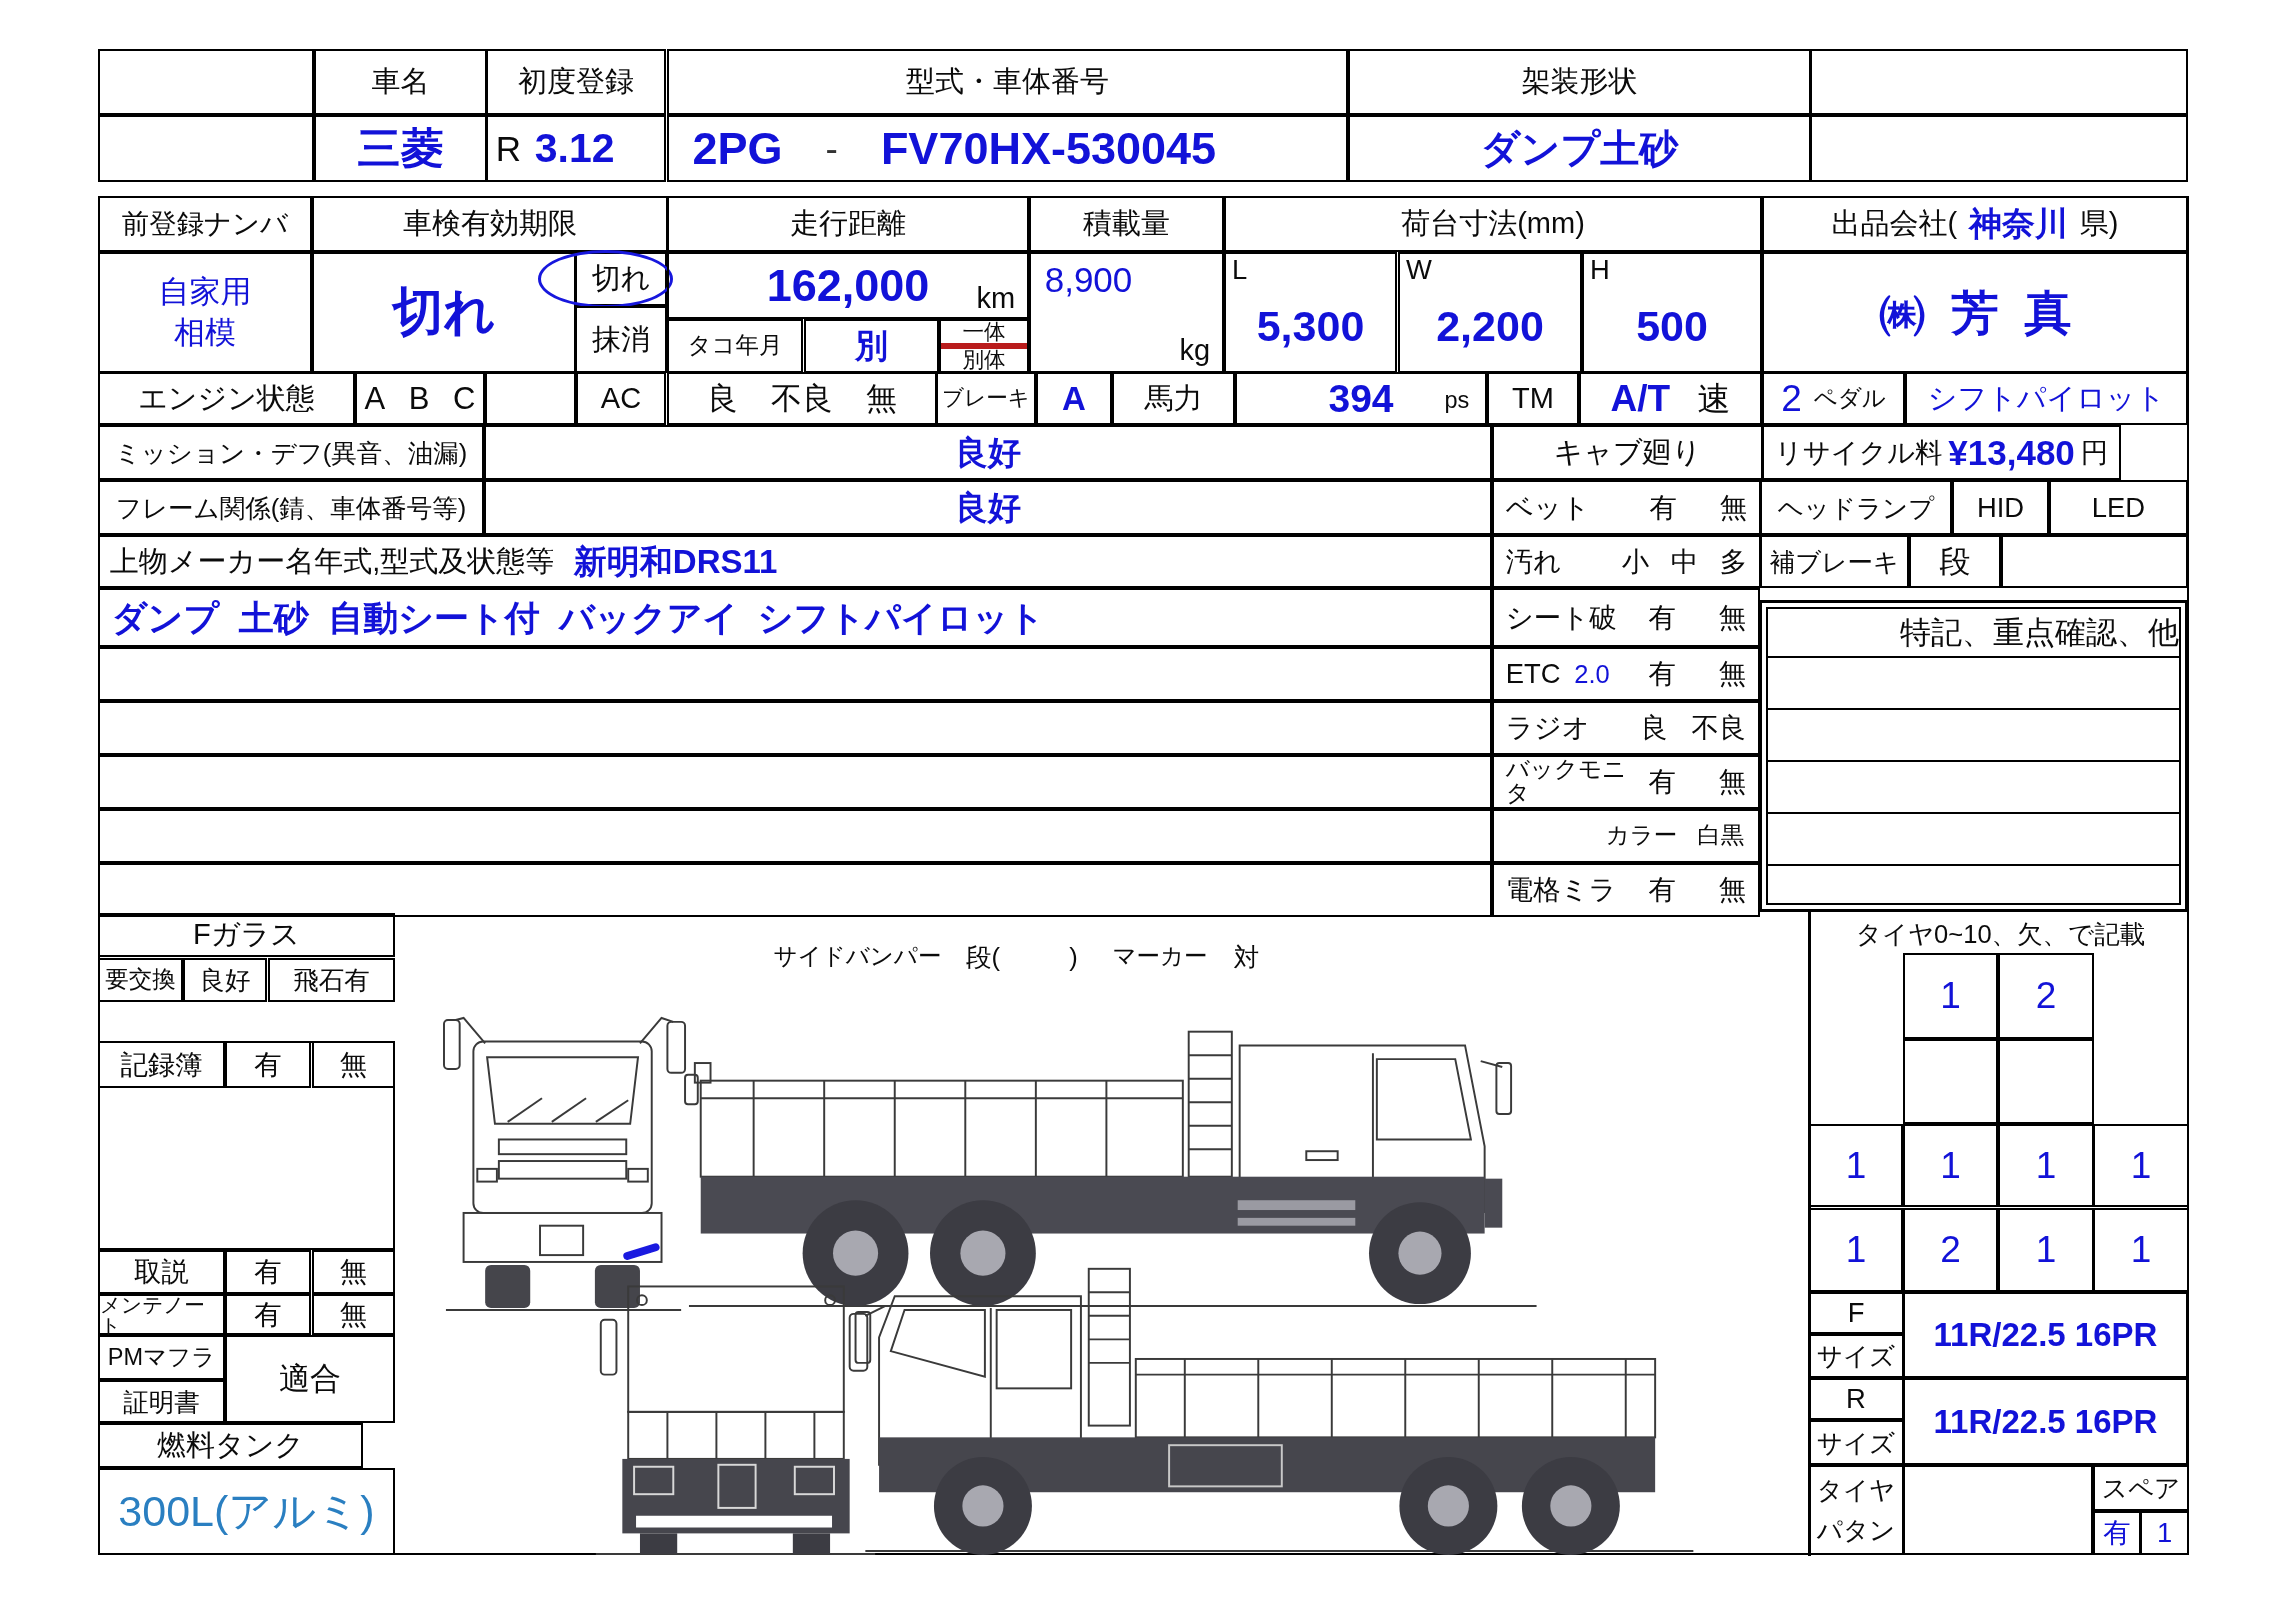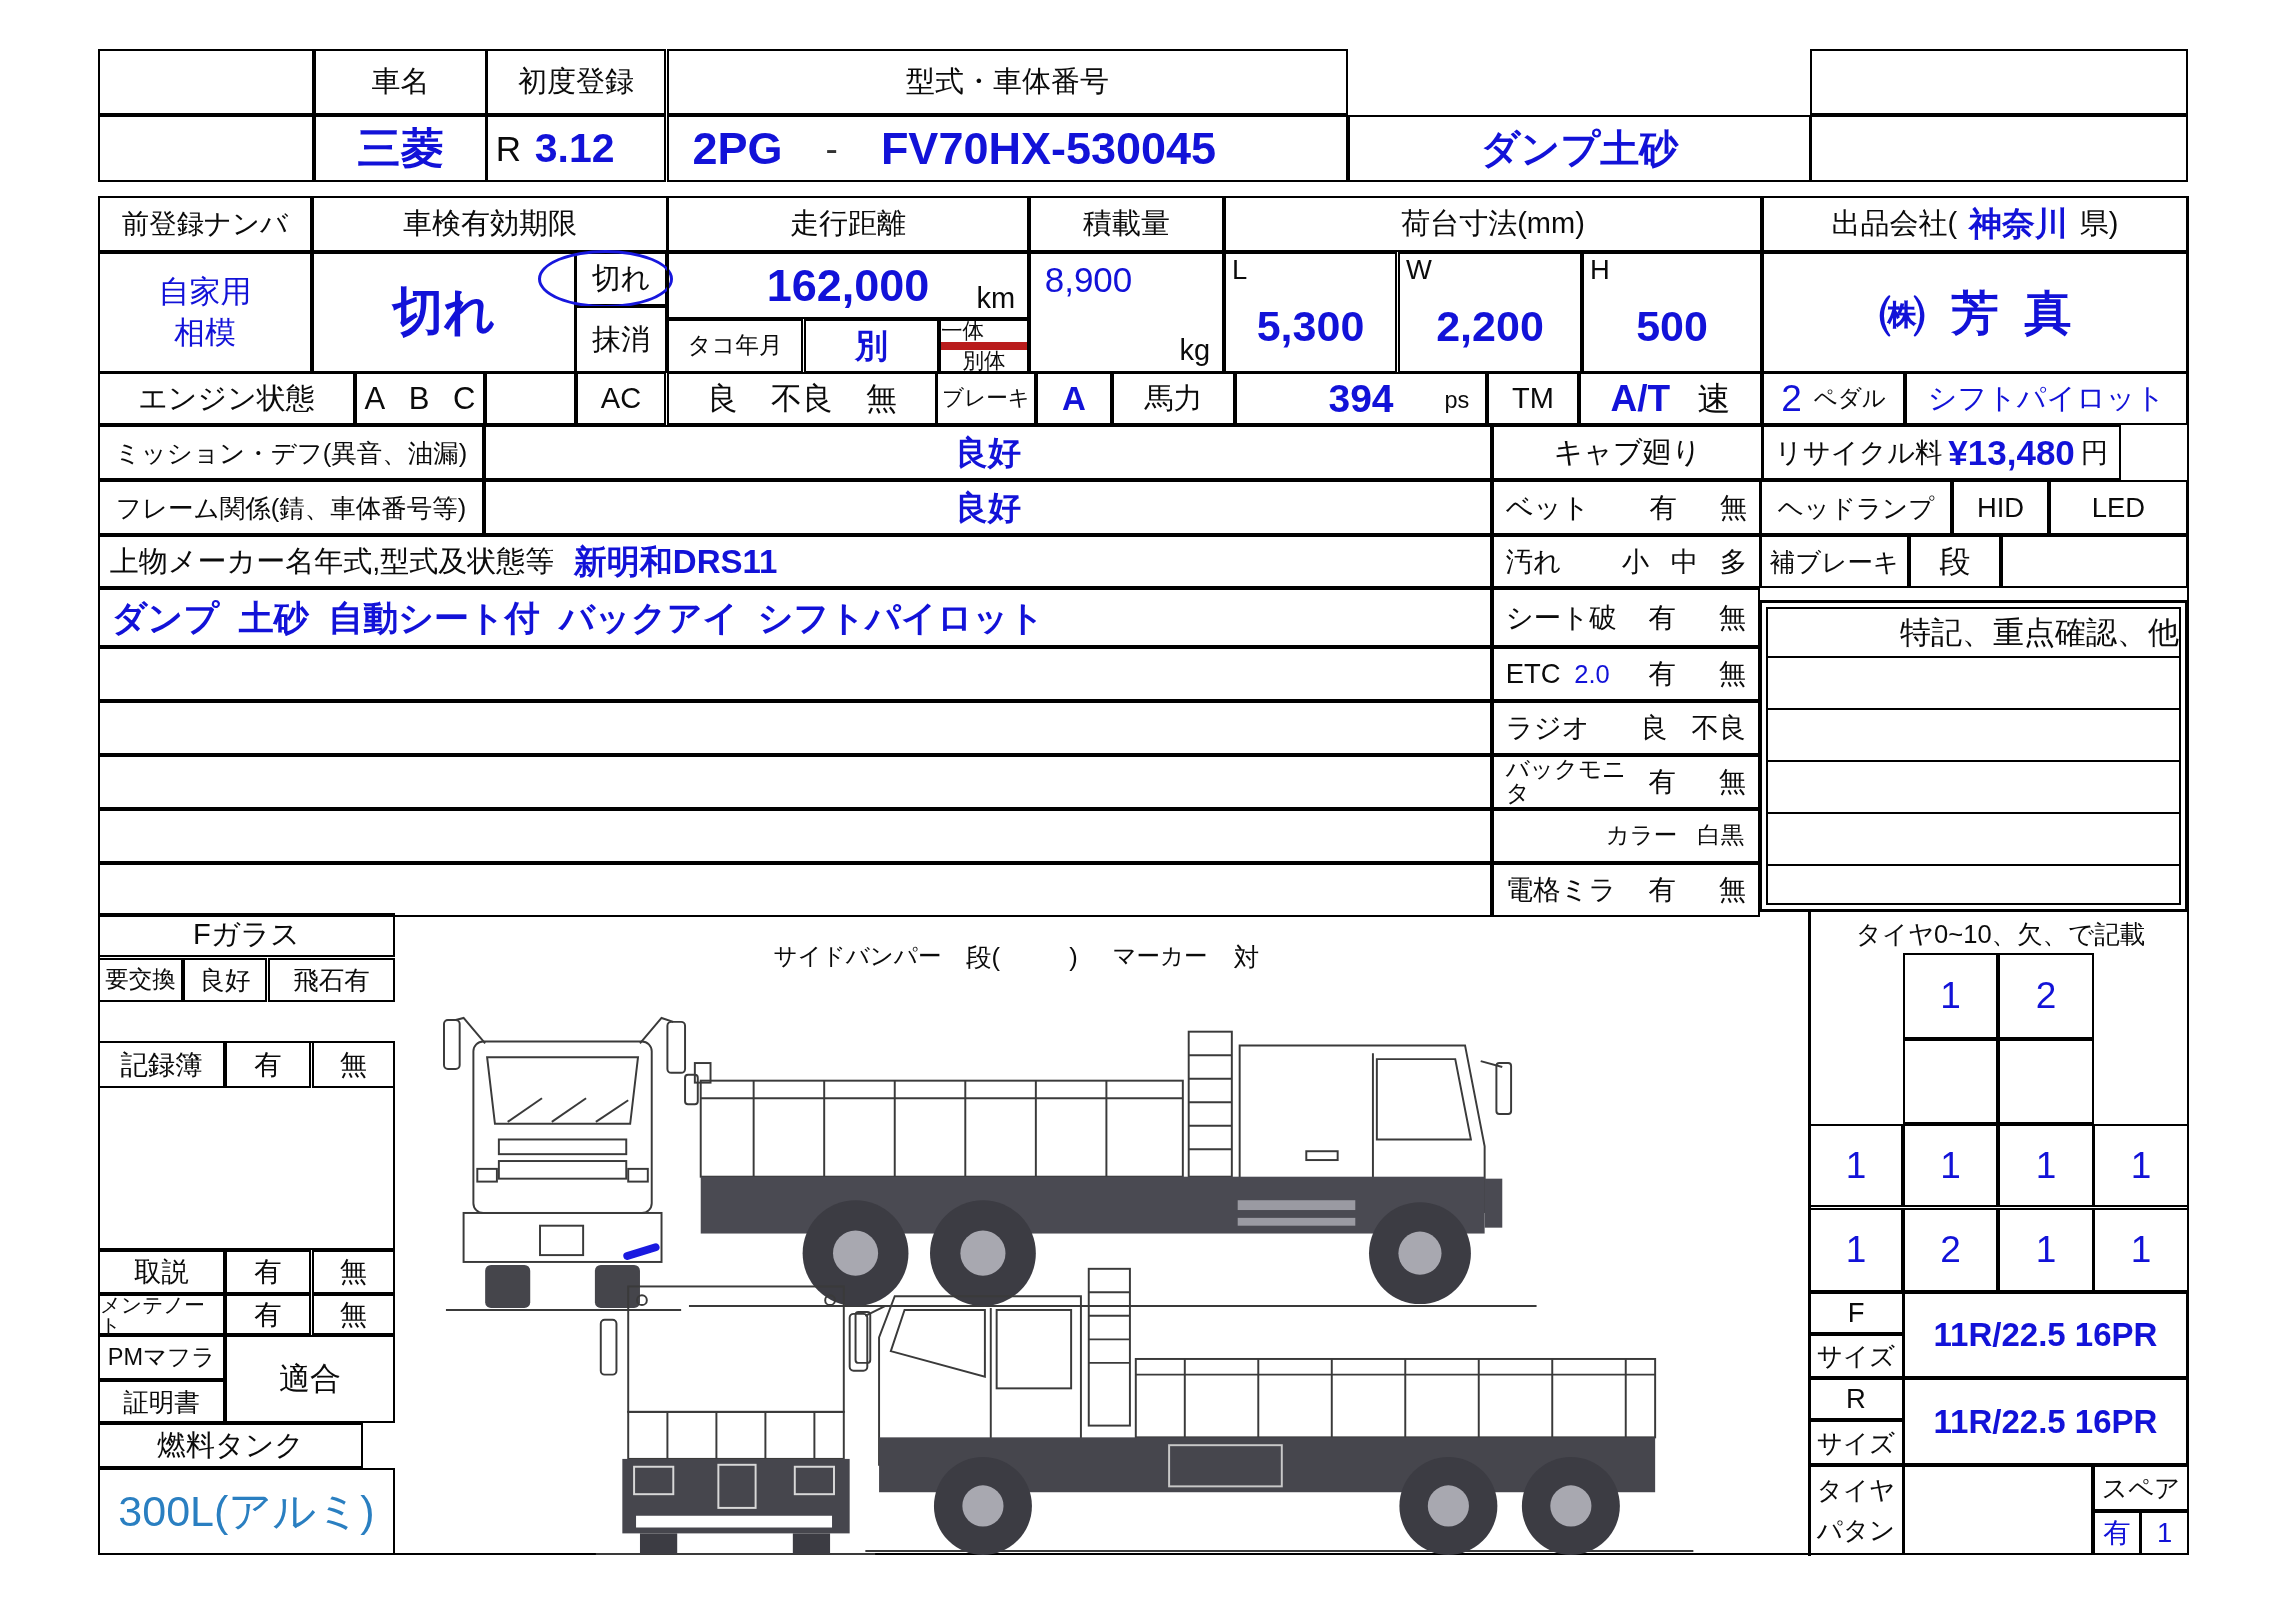--- a/index.html
+++ b/index.html
@@ -43,20 +43,23 @@
   <div class="cell thick" style="left:98px;top:115px;width:216px;height:67px"></div>
   <div class="cell thick f30" style="left:314px;top:49px;width:173px;height:66px">
       <span>車名</span>
     </div>
   <div class="cell thick f30" style="left:486px;top:49px;width:180px;height:66px">
       <span>初度登録</span>
     </div>
   <div class="cell thick f30" style="left:667px;top:49px;width:681px;height:66px">
       <span>型式・車体番号</span>
     </div>
+  <div class="cell thick f30" style="left:1348px;top:49px;width:463px;height:66px">
+      <span>架装形状</span>
+    </div>
   <div class="cell thick" style="left:1810px;top:49px;width:378px;height:66px"></div>
   <div class="cell thick" style="left:1810px;top:115px;width:378px;height:67px"></div>
 
   <div class="cell thick f44 b blue" style="left:314px;top:115px;width:173px;height:67px">
       <span>三菱</span>
     </div>
   <div class="cell thick left" style="left:486px;top:115px;width:180px;height:67px;padding-left:7.8px;gap:13.7px">
     <span class="f36">R</span>
     <span class="f42 b blue">3.12</span>
   </div>
@@ -112,21 +115,21 @@
     <span class="f46 b blue">162,000</span>
     <span class="f30" style="position:absolute;right:11.8px;bottom:3.9px">km</span>
   </div>
   <div class="cell f24" style="left:667px;top:319px;width:136px;height:54px">
       <span>タコ年月</span>
     </div>
   <div class="cell f34 b blue" style="left:804px;top:319px;width:135px;height:54px">
       <span>別</span>
     </div>
   <div class="cell col f22" style="left:939px;top:319px;width:90px;height:54px">
-    <span style="border-bottom:8px solid #b91c1c;width:100%;">一体</span>
+    <span style="border-bottom:6px solid #b91c1c;width:100%;text-align:center">一体</span>
     <span class="rel">別体</span>
   </div>
 
   <div class="cell thick" style="left:1029px;top:252px;width:195px;height:121px">
     <span class="f36 blue" style="position:absolute;left:13.7px;top:7.8px">8,900</span>
     <span class="f30" style="position:absolute;right:11.8px;bottom:5.9px">kg</span>
   </div>
 
   <div class="cell thick" style="left:1224px;top:252px;width:173px;height:121px">
     <span class="f28" style="position:absolute;left:5.9px;top:2px">L</span>

